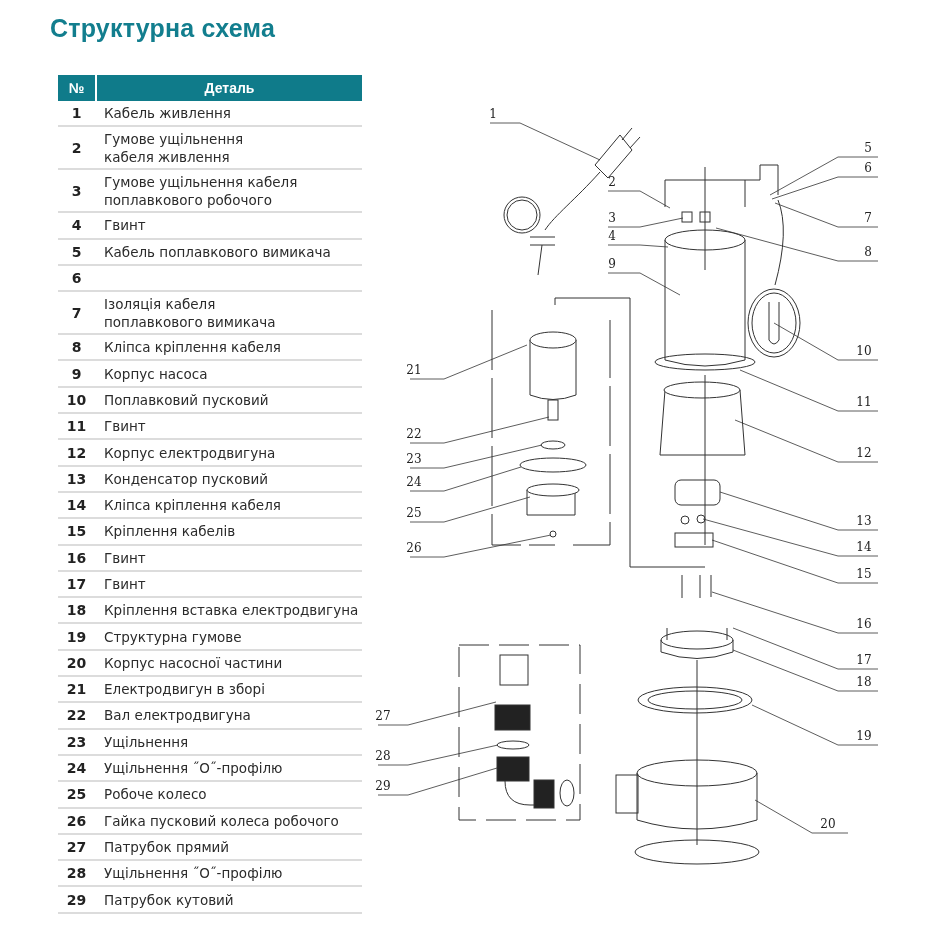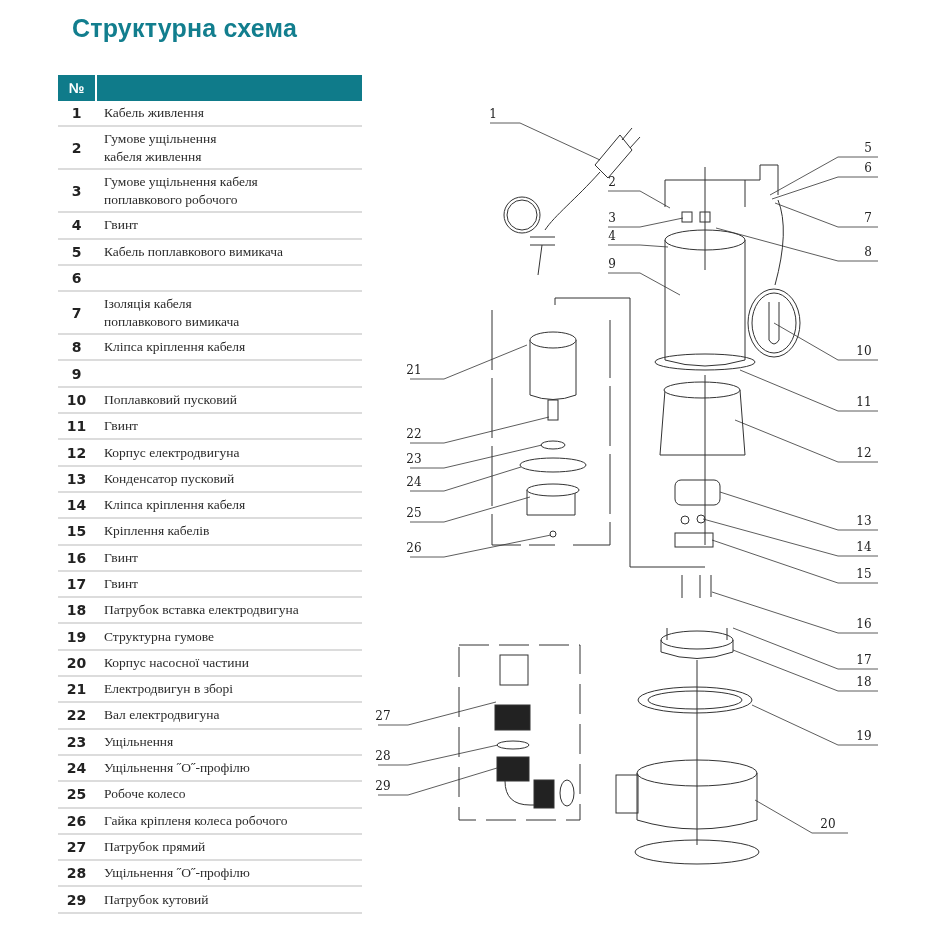--- a/index.html
+++ b/index.html
@@ -1,38 +1,39 @@
 <!DOCTYPE html>
 <html><head>
 <meta charset="utf-8">
 <style>
   html, body { margin: 0; padding: 0; background: #ffffff; }
   body { width: 941px; height: 941px; position: relative; overflow: hidden; font-family: "DejaVu Sans", sans-serif; color: #222; }
-  .title { position: absolute; left: 72px; top: 14px; font-family: "Liberation Sans", sans-serif; font-weight: bold; font-size: 25px; color: #127e8e; letter-spacing: 0.2px; }
+  .title { position: absolute; left: 50px; top: 14px; font-family: "Liberation Sans", sans-serif; font-weight: bold; font-size: 25px; color: #127e8e; letter-spacing: 0.2px; }
   .parts-table { position: absolute; left: 58px; top: 75px; width: 304px; border-collapse: collapse; }
   .thead { display: flex; height: 26px; background: #0f7b8a; color: #fff; font-weight: bold; font-size: 14px; font-family: "Liberation Sans", sans-serif; }
   .thead .c-no { width: 37px; display: flex; align-items: center; justify-content: center; border-right: 2px solid #fff; }
   .thead .c-name { flex: 1; display: flex; align-items: center; justify-content: center; }
   .row { display: flex; border-bottom: 2px solid #dcdcdc; font-size: 13.5px; font-family: "DejaVu Sans", sans-serif; color: #2b2b2b; }
   .row .n { width: 37px; display: flex; align-items: center; justify-content: center; font-weight: bold; color: #222; font-size: 14px; }
-  .row .t { flex: 1; padding-left: 9px; display: flex; align-items: center; line-height: 18px; white-space: pre-line; font-family: Liberation Serif, serif; }
+  .row .t { flex: 1; padding-left: 9px; display: flex; align-items: center; line-height: 18px; white-space: pre-line; }
   .row.single { height: 24.3px; }
   .row.double { height: 41px; }
   .diagram { position: absolute; left: 370px; top: 95px; width: 571px; height: 780px; }
   .diagram svg { width: 100%; height: 100%; }
   .lbl { font-family: "DejaVu Serif", serif; font-size: 12px; fill: #222; }
 </style>
 </head>
 <body>
 
 <div class="title">Структурна схема</div>
 
 <div class="parts-table">
   <div class="thead">
     <div class="c-no">№</div>
+    <div class="c-name">Деталь</div>
   </div>
   <div id="rows">
       <div class="row single">
         <div class="n">1</div>
         <div class="t">Кабель живлення</div>
       </div>
       <div class="row double">
         <div class="n">2</div>
         <div class="t">Гумове ущільнення
 кабеля живлення</div>
@@ -57,20 +58,21 @@
         <div class="n">7</div>
         <div class="t">Ізоляція кабеля
 поплавкового вимикача</div>
       </div>
       <div class="row single">
         <div class="n">8</div>
         <div class="t">Кліпса кріплення кабеля</div>
       </div>
       <div class="row single">
         <div class="n">9</div>
+        <div class="t">Корпус насоса</div>
       </div>
       <div class="row single">
         <div class="n">10</div>
         <div class="t">Поплавковий пусковий</div>
       </div>
       <div class="row single">
         <div class="n">11</div>
         <div class="t">Гвинт</div>
       </div>
       <div class="row single">
@@ -92,21 +94,21 @@
       <div class="row single">
         <div class="n">16</div>
         <div class="t">Гвинт</div>
       </div>
       <div class="row single">
         <div class="n">17</div>
         <div class="t">Гвинт</div>
       </div>
       <div class="row single">
         <div class="n">18</div>
-        <div class="t">Патрубок вставка електродвигуна</div>
+        <div class="t">Кріплення вставка електродвигуна</div>
       </div>
       <div class="row single">
         <div class="n">19</div>
         <div class="t">Структурна гумове</div>
       </div>
       <div class="row single">
         <div class="n">20</div>
         <div class="t">Корпус насосної частини</div>
       </div>
       <div class="row single">
@@ -124,21 +126,21 @@
       <div class="row single">
         <div class="n">24</div>
         <div class="t">Ущільнення ˝О˝-профілю</div>
       </div>
       <div class="row single">
         <div class="n">25</div>
         <div class="t">Робоче колесо</div>
       </div>
       <div class="row single">
         <div class="n">26</div>
-        <div class="t">Гайка кріпленя колеса робочого</div>
+        <div class="t">Гайка пусковий колеса робочого</div>
       </div>
       <div class="row single">
         <div class="n">27</div>
         <div class="t">Патрубок прямий</div>
       </div>
       <div class="row single">
         <div class="n">28</div>
         <div class="t">Ущільнення ˝О˝-профілю</div>
       </div>
       <div class="row single">

